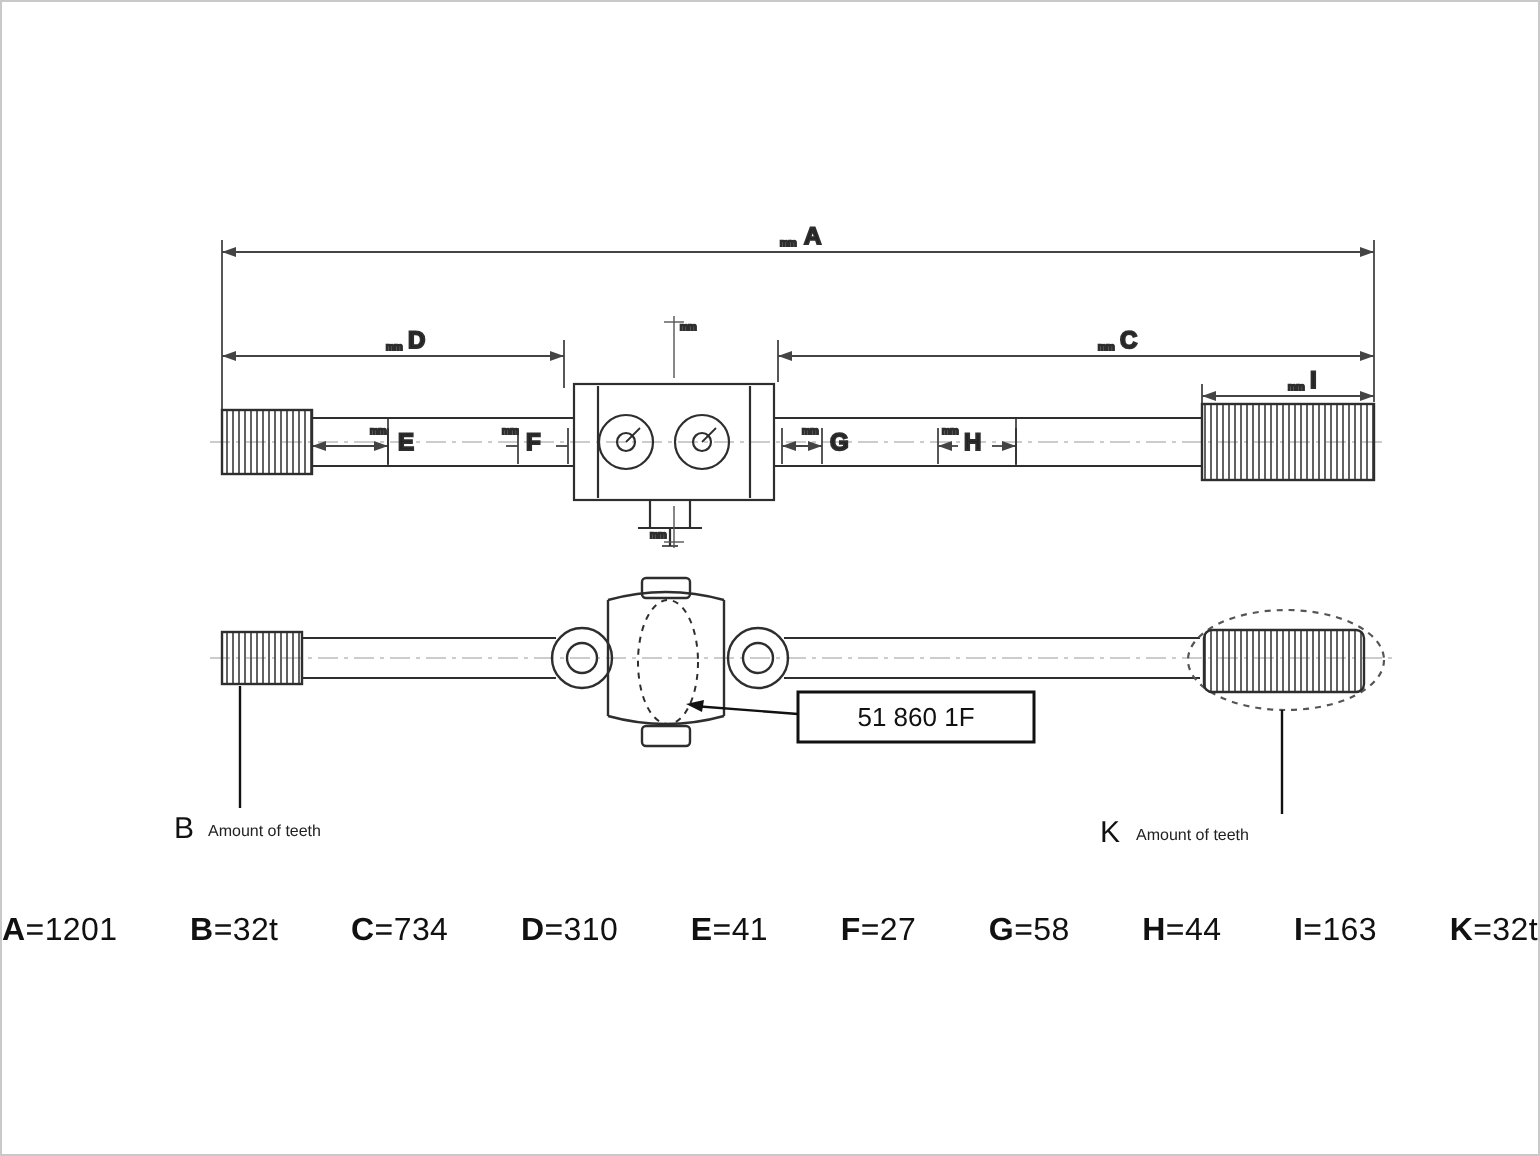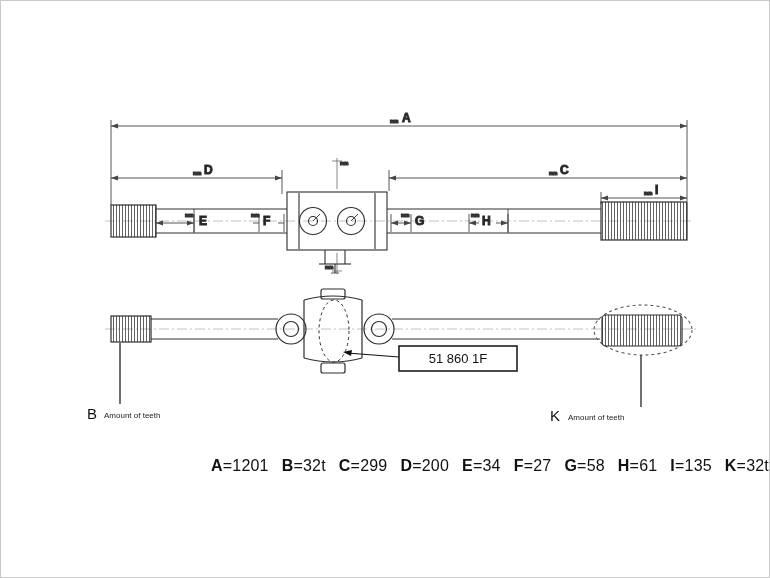--- a/index.html
+++ b/index.html
@@ -4,21 +4,21 @@
 <style>
   html,body{margin:0;padding:0;background:#ffffff;}
   .canvas{
     position:relative;width:768px;height:576px;background:#ffffff;
     border:1px solid #c9c9c9;overflow:hidden;
     font-family:"Liberation Sans", sans-serif;
   }
   .canvas svg{position:absolute;left:0;top:0;}
   .legend{
     position:absolute;left:0;top:456px;width:100%;
-    display:flex;justify-content:flex-end;gap:13px;
+    display:flex;justify-content:space-between;gap:13px;
     font-size:16px;color:#111;letter-spacing:.2px;white-space:nowrap;
   }
   .legend .k{font-weight:700;}
   .legend .s,.legend .v{font-weight:400;}
   text{fill:#222;}
   .dimlbl{font-weight:700;font-size:12px;}
   .unit{font-size:5px;fill:#444;}
   .bigkey{font-size:15px;fill:#111;}
   .note{font-size:8px;fill:#222;}
   .pn{font-size:13px;fill:#111;}
@@ -206,23 +206,23 @@
   <g>
     <path d="M640,354 V406" stroke="#111" stroke-width="1.2" fill="none"></path>
     <text x="549" y="420" class="bigkey">K</text>
     <text x="567" y="419" class="note">Amount of teeth</text>
   </g>
 </svg>
 
 <div class="legend">
   <span class="item"><span class="k">A</span><span class="s">=</span><span class="v">1201</span></span>
   <span class="item"><span class="k">B</span><span class="s">=</span><span class="v">32t</span></span>
-  <span class="item"><span class="k">C</span><span class="s">=</span><span class="v">299</span></span>
-  <span class="item"><span class="k">D</span><span class="s">=</span><span class="v">200</span></span>
-  <span class="item"><span class="k">E</span><span class="s">=</span><span class="v">34</span></span>
+  <span class="item"><span class="k">C</span><span class="s">=</span><span class="v">734</span></span>
+  <span class="item"><span class="k">D</span><span class="s">=</span><span class="v">310</span></span>
+  <span class="item"><span class="k">E</span><span class="s">=</span><span class="v">41</span></span>
   <span class="item"><span class="k">F</span><span class="s">=</span><span class="v">27</span></span>
   <span class="item"><span class="k">G</span><span class="s">=</span><span class="v">58</span></span>
-  <span class="item"><span class="k">H</span><span class="s">=</span><span class="v">61</span></span>
-  <span class="item"><span class="k">I</span><span class="s">=</span><span class="v">135</span></span>
+  <span class="item"><span class="k">H</span><span class="s">=</span><span class="v">44</span></span>
+  <span class="item"><span class="k">I</span><span class="s">=</span><span class="v">163</span></span>
   <span class="item"><span class="k">K</span><span class="s">=</span><span class="v">32t</span></span>
 </div>
 
 </div>
 
 </body></html>

